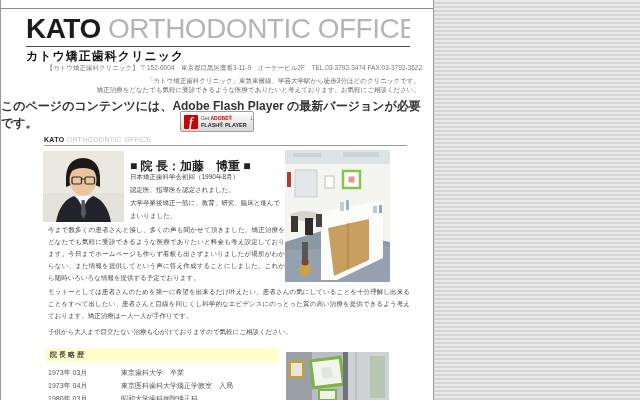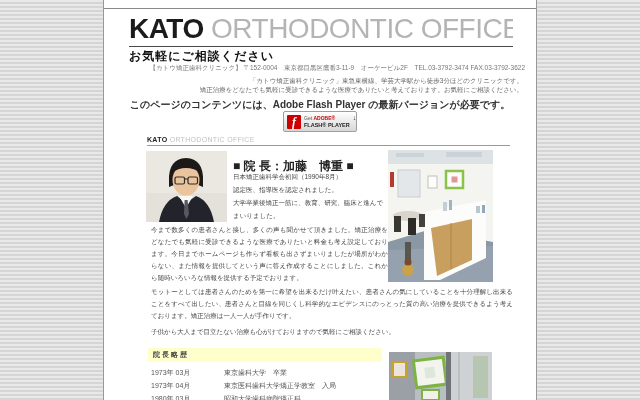--- a/index.html
+++ b/index.html
@@ -2,37 +2,37 @@
 <html><head>
 <meta charset="utf-8">
 <style>
   html,body{margin:0;padding:0;}
   body{
     width:640px;height:400px;overflow:hidden;
     background:repeating-linear-gradient(180deg,#e9e9e9 0 2px,#d5d5d5 2px 4px);
     font-family:"Liberation Sans","DejaVu Sans",sans-serif;
   }
   .page{
-    position:relative;margin-left:103px;width:434px;height:400px;
+    position:relative;width:434px;height:400px;
     background:#fff;border-left:1px solid #9a9a9a;border-right:1px solid #9a9a9a;
     box-sizing:border-box;
   }
   .toprule{position:absolute;top:8px;left:0;width:100%;height:1px;background:#8a8a8a;}
   .title{
     position:absolute;left:25px;top:12px;width:384px;
     border-bottom:1px solid #4a4a4a;padding-bottom:1px;
     white-space:nowrap;overflow:hidden;
     font-size:28px;line-height:33px;letter-spacing:-0.5px;
   }
   .title .b{font-weight:bold;color:#1b1b1b;}
   .title .l{font-weight:normal;color:#b4b4b4;}
   .subtitle{position:absolute;left:25px;top:48px;font-size:12px;font-weight:bold;color:#111;letter-spacing:1px;}
   .address{position:absolute;right:11px;top:64px;font-size:6.5px;color:#777;white-space:nowrap;}
   .taglines{position:absolute;right:13px;top:76px;font-size:6.5px;color:#666;text-align:right;line-height:9px;}
-  .flash-notice{position:absolute;left:0;right:0;top:98px;text-align:center;font-size:10px;font-weight:bold;color:#333;}
+  .flash-notice{position:absolute;left:0;right:0;top:98px;font-size:12px;font-weight:bold;color:#333;}
   .flash-badge{
     position:absolute;left:50%;transform:translateX(-50%);top:111px;
     width:74px;height:21px;border:1px solid #9e9e9e;border-radius:2px;
     background:linear-gradient(#ffffff,#d7d7d7);
     display:flex;align-items:center;gap:3px;padding:2px 3px;box-sizing:border-box;
     cursor:pointer;text-decoration:none;
   }
   .flash-logo{
     width:14px;height:14px;background:#cc0000;color:#fff;flex:0 0 14px;
     font-family:"Liberation Serif","DejaVu Serif",serif;font-style:italic;font-weight:bold;
@@ -68,21 +68,21 @@
 </style>
 </head>
 <body>
 
 <div class="page">
   <div class="toprule"></div>
 
   <div class="title">
     <span class="b">KATO</span><span class="l"> ORTHODONTIC OFFICE</span>
   </div>
-  <div class="subtitle">お気軽にご相談ください</div>
+  <div class="subtitle">カトウ矯正歯科クリニック</div>
 
   <div class="address">【カトウ矯正歯科クリニック】 〒152-0004　東京都目黒区鷹番3-11-9　オーケービル2F　TEL.03-3792-3474 FAX.03-3792-3622</div>
   <div class="taglines">
     <div>「カトウ矯正歯科クリニック」東急東横線、学芸大学駅から徒歩3分ほどのクリニックです。</div>
     <div>矯正治療をどなたでも気軽に受診できるような医療でありたいと考えております。お気軽にご相談ください。</div>
   </div>
 
   <div class="flash-notice">このページのコンテンツには、Adobe Flash Player の最新バージョンが必要です。</div>
 
   <a class="flash-badge">

